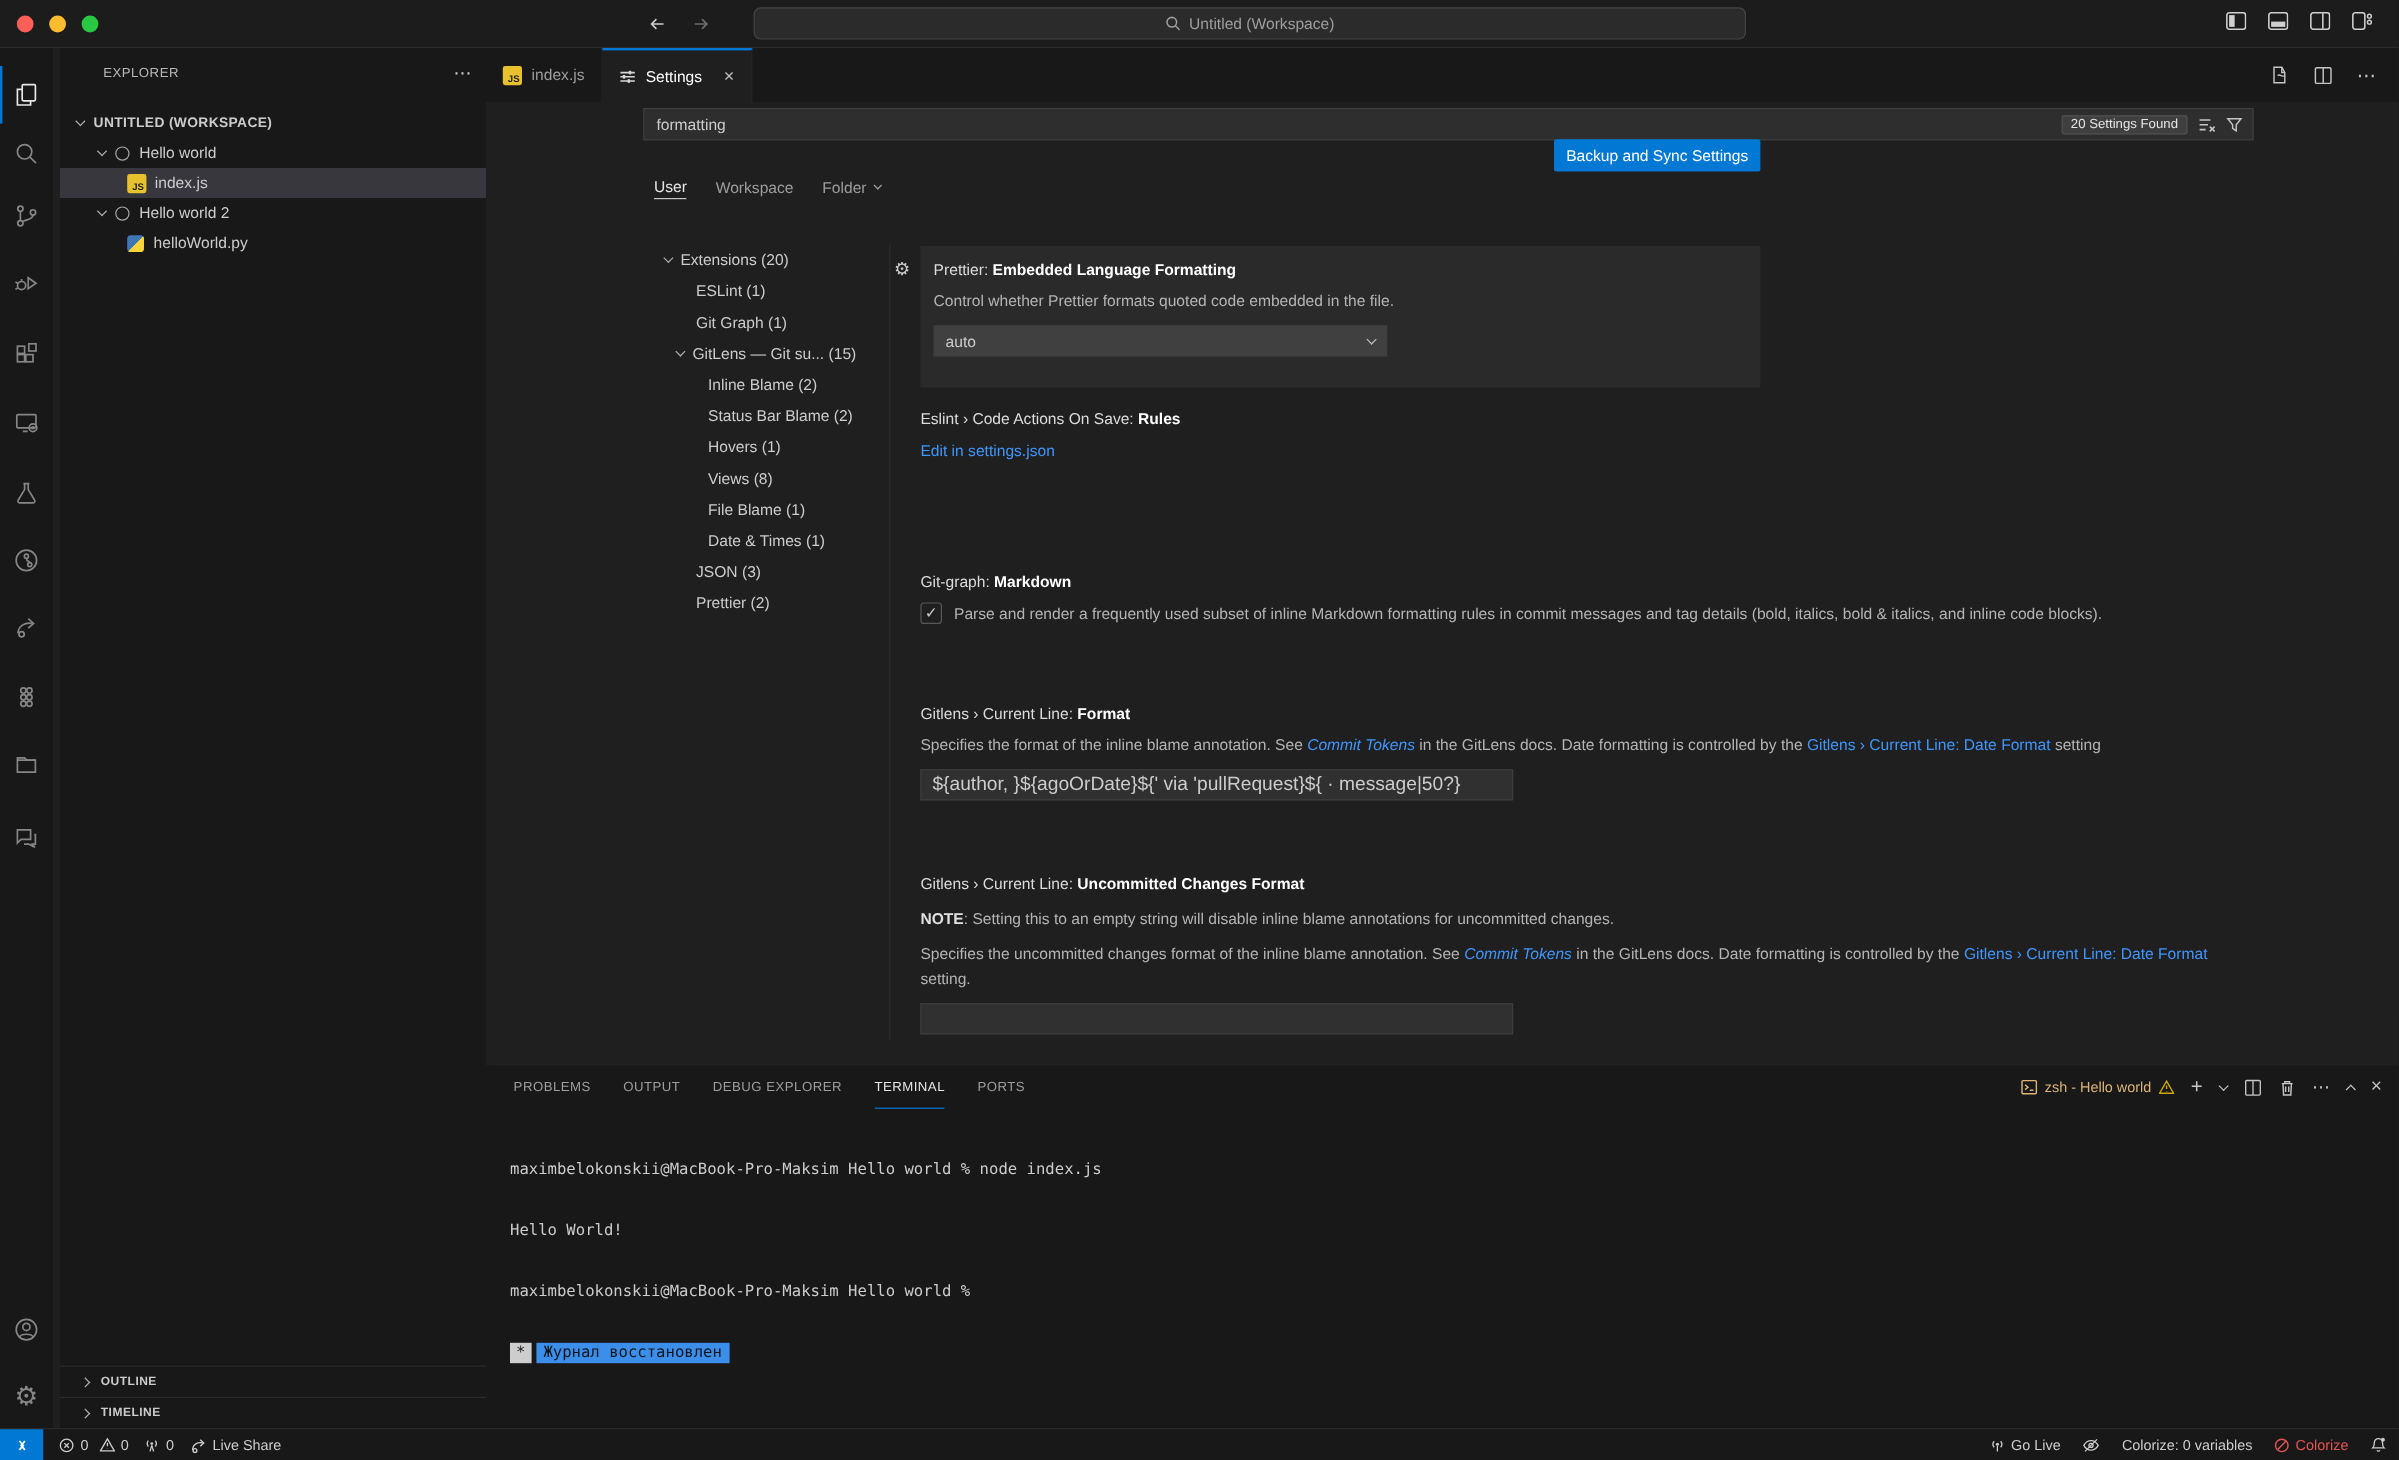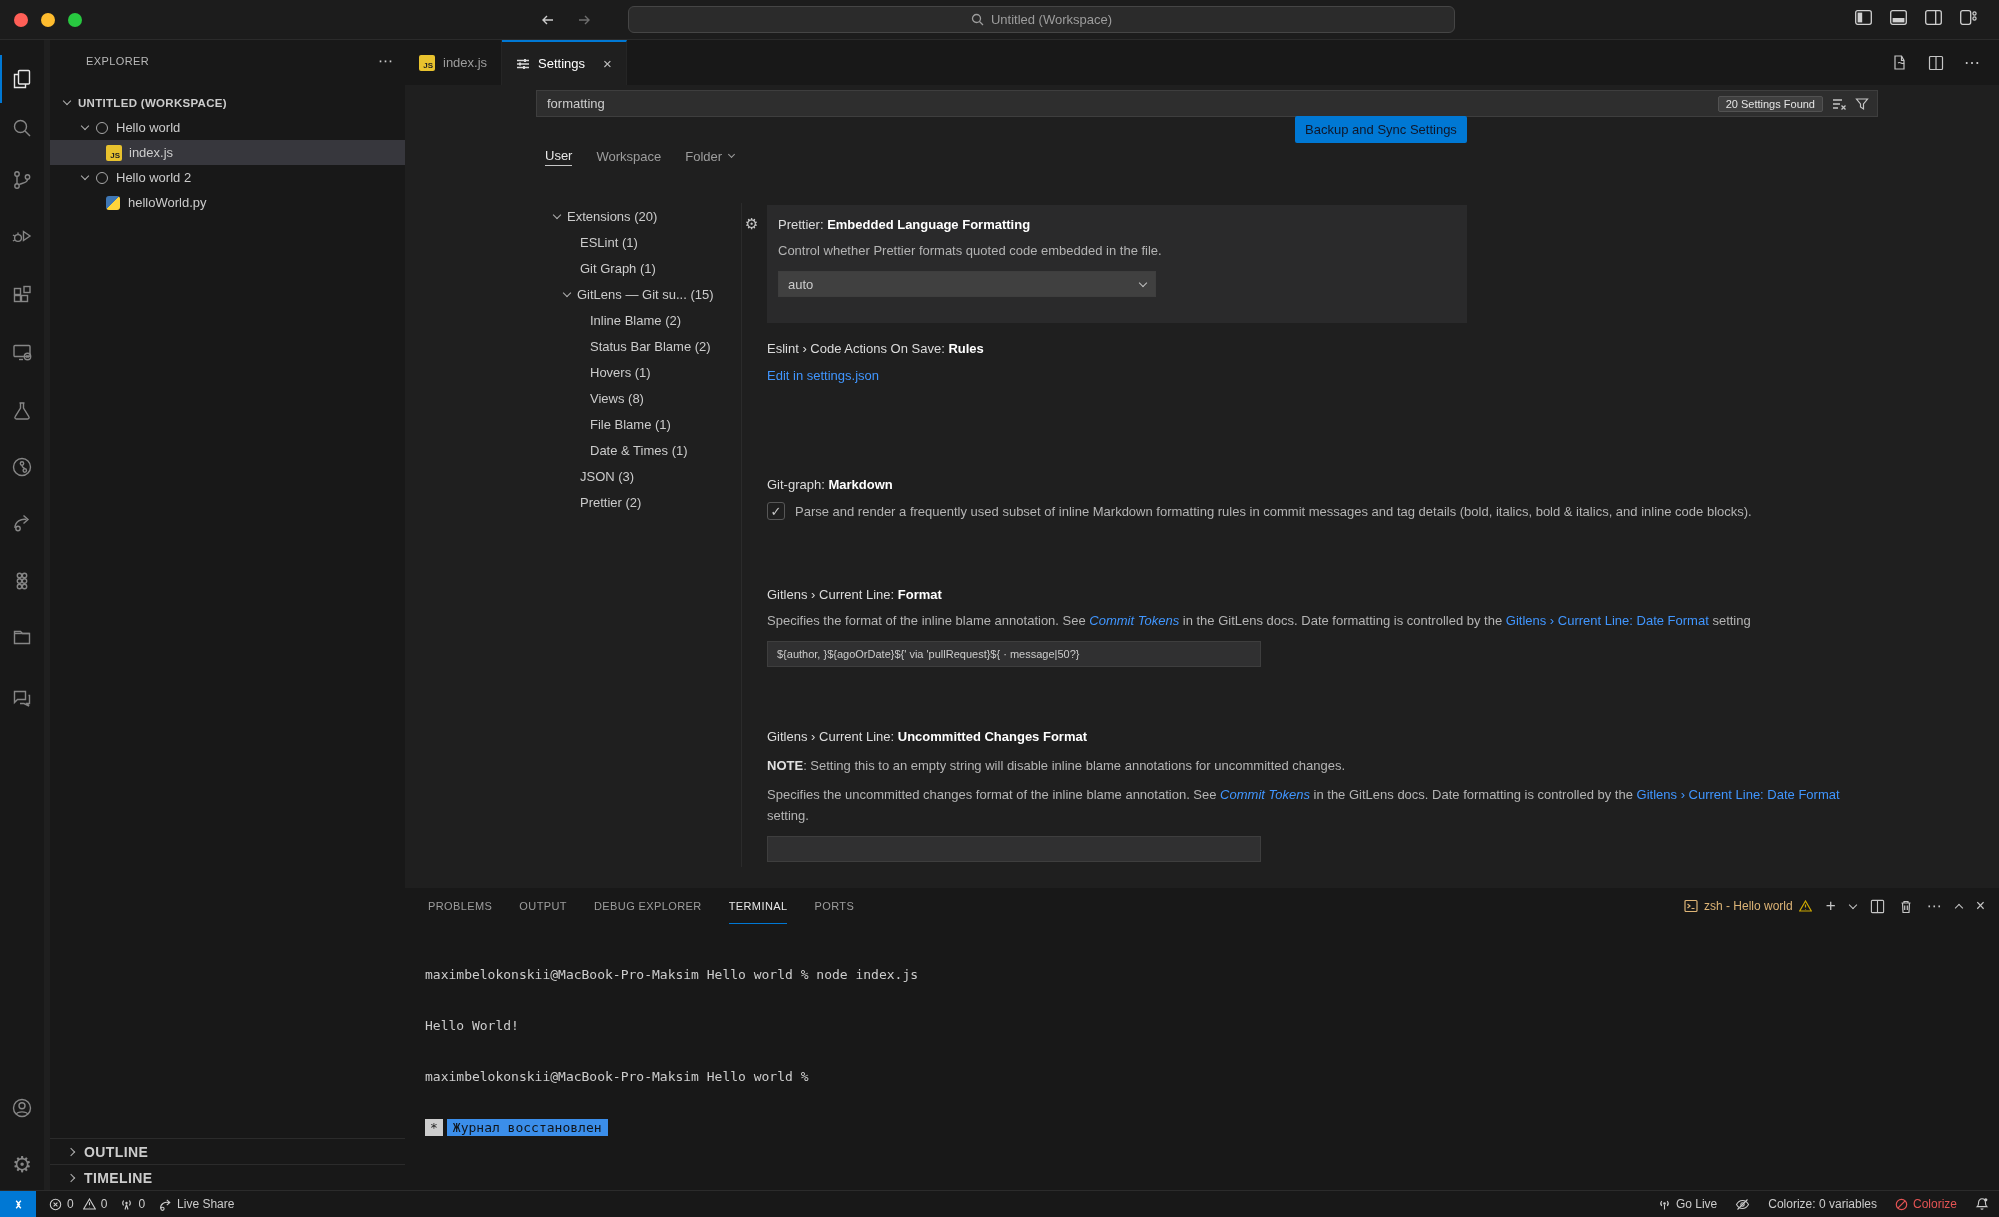--- a/index.html
+++ b/index.html
@@ -31,57 +31,57 @@
   .sb-header{position:absolute;left:0;top:8px;width:100%;height:26px;display:flex;align-items:center;}
   .sb-title{margin-left:36px;font-size:11px;letter-spacing:.4px;color:#b8b8b8;}
   .sb-more{position:absolute;left:322px;top:0;width:28px;height:26px;display:flex;align-items:center;justify-content:center;color:#cccccc;font-size:15px;letter-spacing:1px;}
   .tree{position:absolute;left:0;top:50px;width:100%;}
   .trow{height:25px;display:flex;align-items:center;font-size:13px;color:#cccccc;width:100%;}
   .trow.sel{background:#37373d;}
   .trow .chv{color:#b0b0b0;margin-right:8px;}
   .circle-ic{width:12px;height:12px;border:1.3px solid #a8a8a8;border-radius:50%;flex:none;margin-right:8px;}
   .jsic{width:16px;height:16px;background:#e8c22e;border-radius:2px;color:#222;font-size:8px;font-weight:bold;display:flex;align-items:flex-end;justify-content:flex-end;padding:1px 2px;flex:none;margin-right:7px;}
   .pyic{width:14px;height:14px;border-radius:3px;background:linear-gradient(135deg,#3f77b5 50%,#ffd43b 50%);flex:none;margin-right:8px;}
-  .sb-bottom-row{position:absolute;left:0;width:100%;height:26px;border-top:1px solid #2b2b2b;display:flex;align-items:center;font-size:14px;font-weight:bold;letter-spacing:.4px;color:#cccccc;}
+  .sb-bottom-row{position:absolute;left:0;width:100%;height:26px;border-top:1px solid #2b2b2b;display:flex;align-items:center;font-size:10px;font-weight:bold;letter-spacing:.4px;color:#cccccc;}
   .sb-bottom-row .chv{margin:0 10px 0 18px;color:#b0b0b0;}
 
   
   .tabbar{position:absolute;left:405px;top:40px;width:1594px;height:45px;background:#181818;display:flex;}
   .tab{height:45px;display:flex;align-items:center;padding:0 14px;font-size:13px;color:#9d9d9d;border-right:1px solid #252525;gap:8px;}
   .tab.active{background:#1f1f1f;color:#ffffff;border-top:2px solid #0078d4;}
   .tab .close{margin-left:10px;color:#c0c0c0;font-size:15px;line-height:1;}
   .editor-actions{position:absolute;right:18px;top:0;height:45px;display:flex;align-items:center;gap:20px;color:#c5c5c5;}
 
   
   .settings{position:absolute;left:405px;top:85px;width:1594px;height:803px;background:#1f1f1f;}
   .s-search{position:absolute;left:131px;top:5px;width:1342px;height:27px;background:#2e2e2e;border:1px solid #3e3e3e;display:flex;align-items:center;}
   .s-search input{flex:1;background:transparent;border:none;outline:none;color:#cccccc;font-size:13px;padding:0 10px;font-family:"Liberation Sans",sans-serif;}
   .s-found{background:#3f3f3f;border:1px solid #525252;border-radius:2px;font-size:11px;color:#e4e4e4;padding:1px 7px;white-space:nowrap;margin-right:9px;}
   .s-search .ico{margin-right:8px;color:#c5c5c5;}
-  .backup-btn{position:absolute;left:890px;top:31px;width:172px;height:27px;background:#0078d4;color:#0f172a;font-size:13px;border-radius:2px;display:flex;align-items:center;justify-content:center;}
+  .backup-btn{position:absolute;left:890px;top:31px;width:172px;height:27px;background:#0078d4;color:#ffffff;font-size:13px;border-radius:2px;display:flex;align-items:center;justify-content:center;}
   .scopes{position:absolute;left:140px;top:58px;display:flex;gap:24px;font-size:13px;color:#9d9d9d;height:28px;align-items:center;}
   .scope{display:flex;align-items:center;gap:7px;padding-bottom:2px;}
   .scope.active{color:#e7e7e7;border-bottom:1px solid #c6c6c6;}
   .toc{position:absolute;left:137px;top:118px;width:199px;font-size:13px;color:#cccccc;}
   .toc-div{position:absolute;left:336px;top:118px;height:664px;width:1px;background:#2b2b2b;}
   .toc-item{height:26px;display:flex;align-items:center;}
   .toc-item .chv{color:#b0b0b0;margin-right:7px;}
   .toc-item.l0{padding-left:12px;}
   .toc-item.l1{padding-left:38px;}
   .toc-item.l2{padding-left:48px;}
   .s-content{position:absolute;left:362px;top:0;width:1232px;height:803px;}
   .srow{position:absolute;left:0;width:1100px;}
   .srow-title{font-size:13px;color:#dcdcdc;}
   .srow-title b{color:#ffffff;font-weight:bold;}
   .srow-desc{font-size:13px;color:#b4b4b4;line-height:21px;margin-top:8px;max-width:1145px;}
   .link{color:#4096ff;}
   .link.it{font-style:italic;}
   .sel-box{margin-top:10px;width:378px;height:26px;background:#404040;border:1px solid #3e3e3e;display:flex;align-items:center;padding:0 9px;font-size:13px;color:#cccccc;}
   .sel-box .chv{margin-left:auto;color:#c0c0c0;}
-  .txt-box{margin-top:10px;width:494px;height:26px;background:#303031;border:1px solid #3e3e3e;display:flex;align-items:center;padding:0 9px;font-size:11px;color:#cccccc;white-space:nowrap;overflow:hidden;text-align:center;}
+  .txt-box{margin-top:10px;width:494px;height:26px;background:#303031;border:1px solid #3e3e3e;display:flex;align-items:center;padding:0 9px;font-size:16px;color:#cccccc;white-space:nowrap;overflow:hidden;text-align:center;}
   .row-hl{position:absolute;left:0;top:120px;width:700px;height:118px;background:#2a2a2b;padding:12px 0 0 11px;}
   .row-gear{position:absolute;left:-22px;top:130px;color:#c8c8c8;font-size:15px;font-family:"DejaVu Sans",sans-serif;}
   .chk-row{display:flex;margin-top:9px;gap:10px;align-items:flex-start;}
   .chkbox{width:18px;height:18px;border:1px solid #575757;border-radius:3px;color:#c8c8c8;font-size:13px;display:flex;align-items:center;justify-content:center;flex:none;margin-top:1px;font-family:"DejaVu Sans",sans-serif;}
 
   
   .panel{position:absolute;left:405px;top:888px;width:1594px;height:302px;background:#181818;}
   .p-header{position:absolute;left:0;top:0;width:100%;height:36px;display:flex;align-items:center;}
   .p-tabs{display:flex;margin-left:23px;gap:27px;font-size:11px;letter-spacing:.4px;color:#9d9d9d;}
   .p-tab{height:36px;display:flex;align-items:center;}

